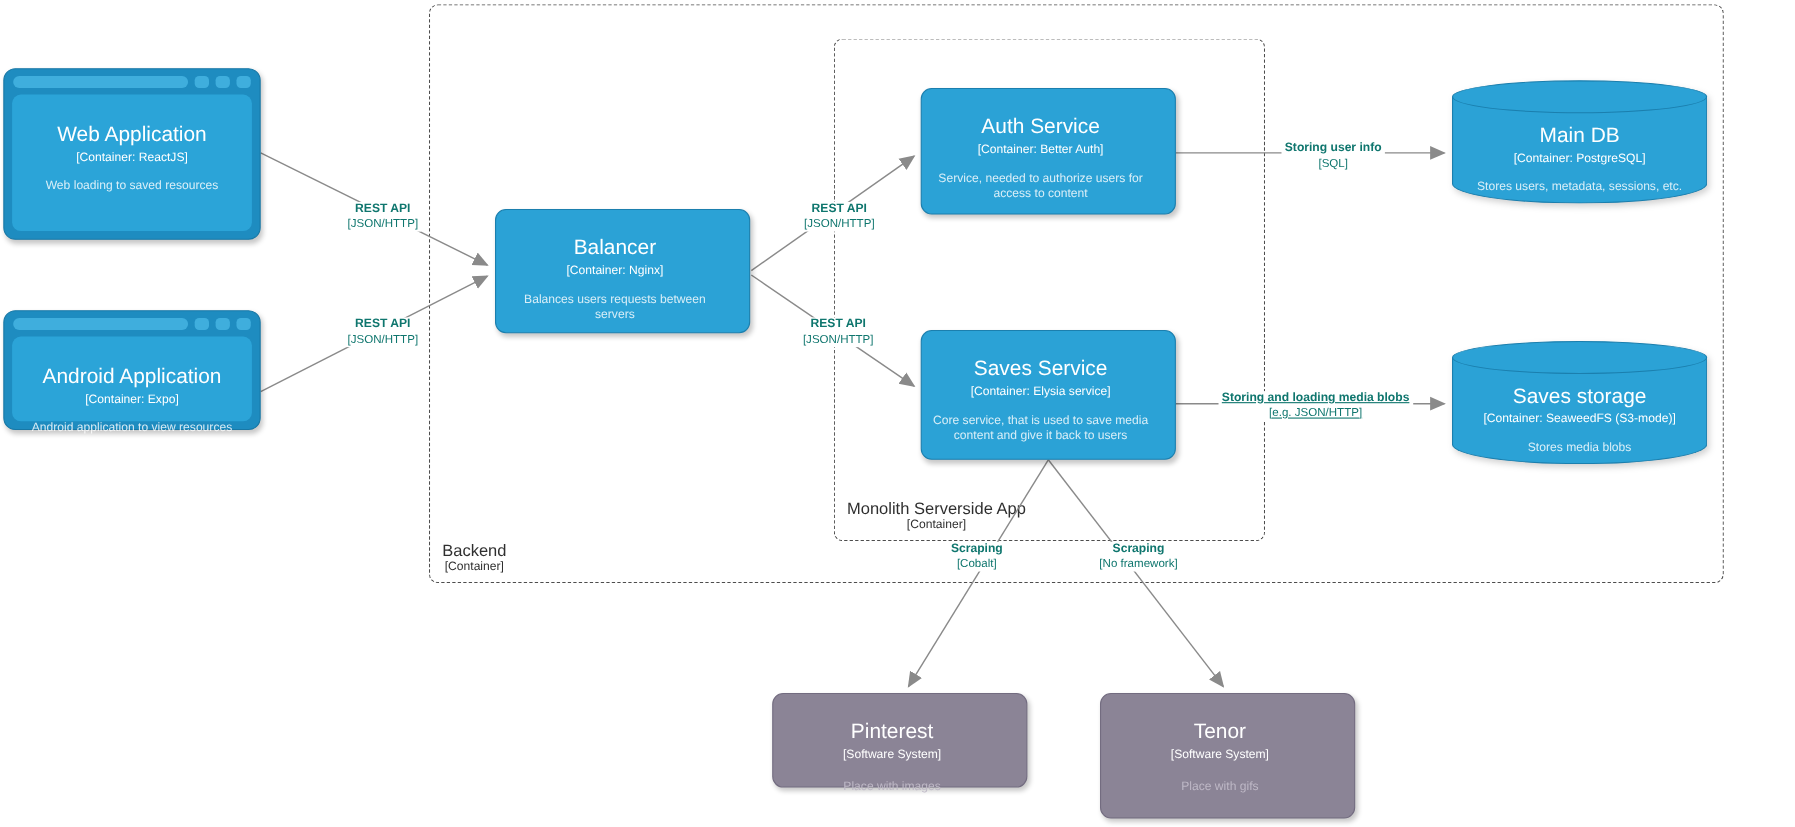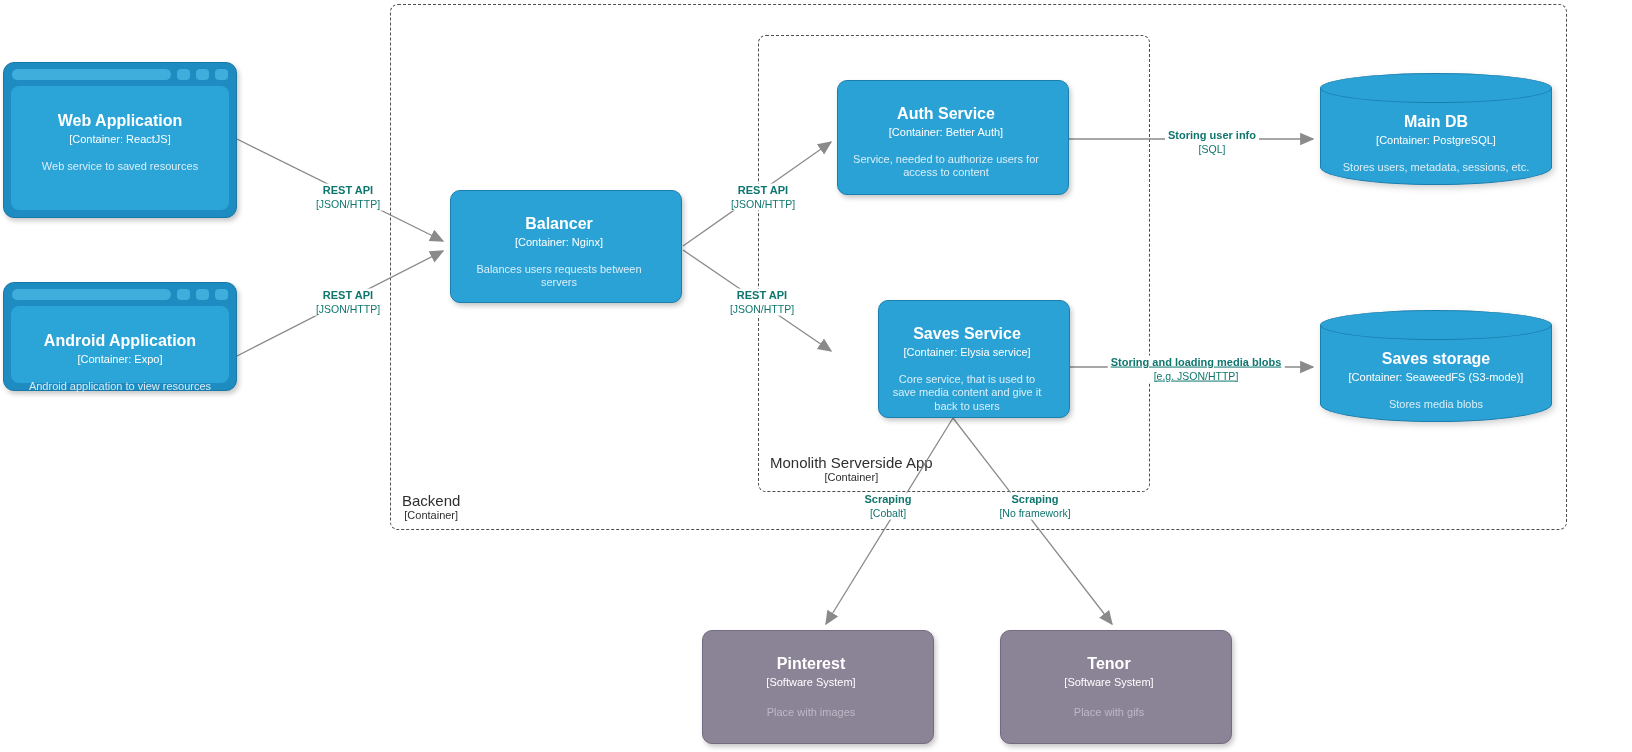--- a/index.html
+++ b/index.html
@@ -16,21 +16,21 @@
   .boundary-label { position:absolute; left:11px; bottom:7px; color:#2f2f2f; }
   .boundary-title { font-size:15px; font-weight:normal; line-height:1.15; }
   .boundary-sub   { font-size:11px; line-height:1.2;text-align:center; }
 
   
   .node {
     position:absolute; border-radius:10px; color:#ffffff; text-align:center;
     box-sizing:border-box; box-shadow:2px 3px 5px rgba(0,0,0,0.22);
   }
   .node-inner { display:flex; flex-direction:column; align-items:center; justify-content:flex-start; height:100%; box-sizing:border-box; padding:24px 24px 6px 10px; }
-  .node-title { font-size:16px; font-weight:bold; line-height:1.15; }
+  .node-title { font-size:19px; font-weight:normal; line-height:1.15; }
   .node-sub   { font-size:11px; margin-top:3px; line-height:1.2; }
   .node-desc  { font-size:11px; margin-top:13px; line-height:1.25; color:rgba(255,255,255,0.82); }
 
   .blue { background:#2BA2D6; border:1.4px solid #1B7FAE; }
   .gray { background:#8B8496; border:1.4px solid #736C80; }
   .gray .node-desc { color:#beb8c6;margin-top:16px; }
 
   
   .browser { background:#1E8CC0; border:1.4px solid #1878A6; border-radius:11px; }
   .browser-bar { position:absolute; top:6px; left:8px; right:8px; height:11px; display:flex; gap:6px; }
@@ -136,21 +136,21 @@
   <div class="node browser" style="left:3px; top:62px; width:234px; height:156px;">
     <div class="browser-bar">
       <div class="browser-address"></div>
       <div class="browser-dot"></div>
       <div class="browser-dot"></div>
       <div class="browser-dot"></div>
     </div>
     <div class="browser-panel">
       <div class="node-title">Web Application</div>
       <div class="node-sub">[Container: ReactJS]</div>
-      <div class="node-desc">Web service to saved resources</div>
+      <div class="node-desc">Web loading to saved resources</div>
     </div>
   </div>
 
   <div class="node browser" style="left:3px; top:282px; width:234px; height:109px;">
     <div class="browser-bar">
       <div class="browser-address"></div>
       <div class="browser-dot"></div>
       <div class="browser-dot"></div>
       <div class="browser-dot"></div>
     </div>
@@ -170,21 +170,21 @@
   </div>
 
   <div class="node blue" style="left:837px; top:80px; width:232px; height:115px;">
     <div class="node-inner">
       <div class="node-title">Auth Service</div>
       <div class="node-sub">[Container: Better Auth]</div>
       <div class="node-desc">Service, needed to authorize users for access to content</div>
     </div>
   </div>
 
-  <div class="node blue" style="left:878px; top:300px; width:192px; height:118px;">
+  <div class="node blue" style="left:837px; top:300px; width:232px; height:118px;">
     <div class="node-inner">
       <div class="node-title">Saves Service</div>
       <div class="node-sub">[Container: Elysia service]</div>
       <div class="node-desc">Core service, that is used to save media content and give it back to users</div>
     </div>
   </div>
 
   <div class="cyl" style="left:1320px; top:73px; width:232px; height:112px;">
     <div class="cyl-body"></div>
     <div class="cyl-top"></div>
@@ -198,21 +198,21 @@
   <div class="cyl" style="left:1320px; top:310px; width:232px; height:112px;">
     <div class="cyl-body"></div>
     <div class="cyl-top"></div>
     <div class="cyl-text">
       <div class="node-title">Saves storage</div>
       <div class="node-sub">[Container: SeaweedFS (S3-mode)]</div>
       <div class="node-desc">Stores media blobs</div>
     </div>
   </div>
 
-  <div class="node gray" style="left:702px; top:630px; width:232px; height:114px;">
+  <div class="node gray" style="left:702px; top:630px; width:232px; height:86px;">
     <div class="node-inner">
       <div class="node-title">Pinterest</div>
       <div class="node-sub">[Software System]</div>
       <div class="node-desc">Place with images</div>
     </div>
   </div>
 
   <div class="node gray" style="left:1000px; top:630px; width:232px; height:114px;">
     <div class="node-inner">
       <div class="node-title">Tenor</div>

